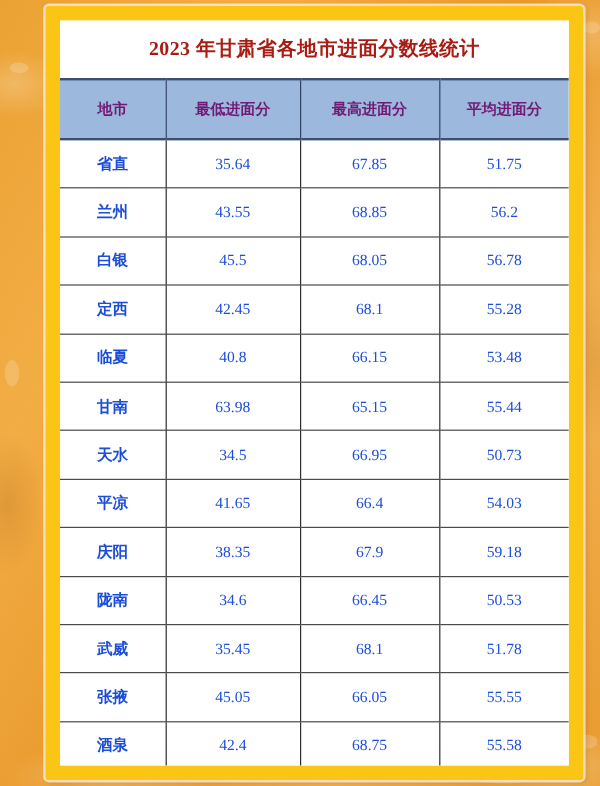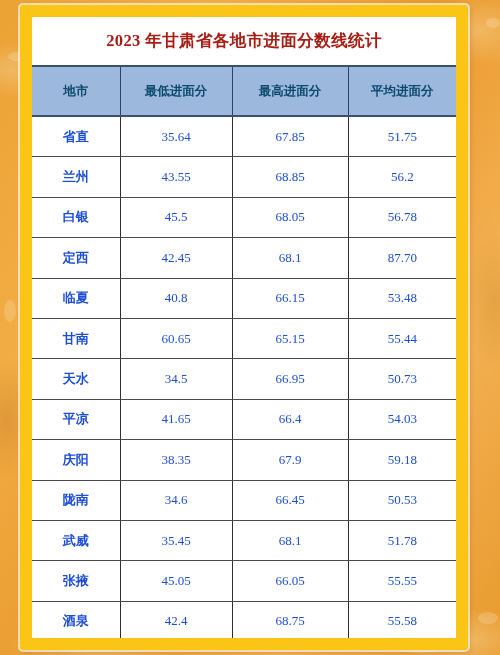--- a/index.html
+++ b/index.html
@@ -30,21 +30,21 @@
   }
   #backdrop .flake {
     position: absolute;
     background: rgba(255, 255, 255, 0.18);
     border-radius: 50%;
   }
 
   
   #frame {
     position: absolute;
-    left: 20px;
+    left: 38px;
     top: 5px;
     width: 448px;
     height: 645px;
     box-sizing: border-box;
     border: 12px solid #fbc516;
     border-radius: 3px;
     background: #ffffff;
     box-shadow: 0 0 0 2px rgba(255,255,255,0.65), 2px 2px 5px rgba(120,70,10,0.28);
     overflow: hidden;
   }
@@ -73,21 +73,21 @@
     table-layout: fixed;
     background: #ffffff;
   }
   #score-table col.c-city  { width: 88px; }
   #score-table col.c-min   { width: 112px; }
   #score-table col.c-max   { width: 116px; }
   #score-table col.c-avg   { width: 108px; }
 
   #score-table thead th {
     background: #9cb8dc;
-    color: #0c4a6e;
+    color: #701a75;
     font-size: 12.5px;
     font-weight: bold;
     height: 46px;
     border-top: 2px solid #3c4f73;
     border-bottom: 2px solid #3c4f73;
     border-right: 1px solid #2f4061;
     text-align: center;
     font-family: "DejaVu Sans", sans-serif;
   }
   #score-table thead th:last-child { border-right: none; }
@@ -163,31 +163,31 @@
       <tr>
         <td class="city">白银</td>
         <td class="num">45.5</td>
         <td class="num">68.05</td>
         <td class="num">56.78</td>
       </tr>
       <tr>
         <td class="city">定西</td>
         <td class="num">42.45</td>
         <td class="num">68.1</td>
-        <td class="num">87.70</td>
+        <td class="num">55.28</td>
       </tr>
       <tr>
         <td class="city">临夏</td>
         <td class="num">40.8</td>
         <td class="num">66.15</td>
         <td class="num">53.48</td>
       </tr>
       <tr>
         <td class="city">甘南</td>
-        <td class="num">60.65</td>
+        <td class="num">63.98</td>
         <td class="num">65.15</td>
         <td class="num">55.44</td>
       </tr>
       <tr>
         <td class="city">天水</td>
         <td class="num">34.5</td>
         <td class="num">66.95</td>
         <td class="num">50.73</td>
       </tr>
       <tr>

